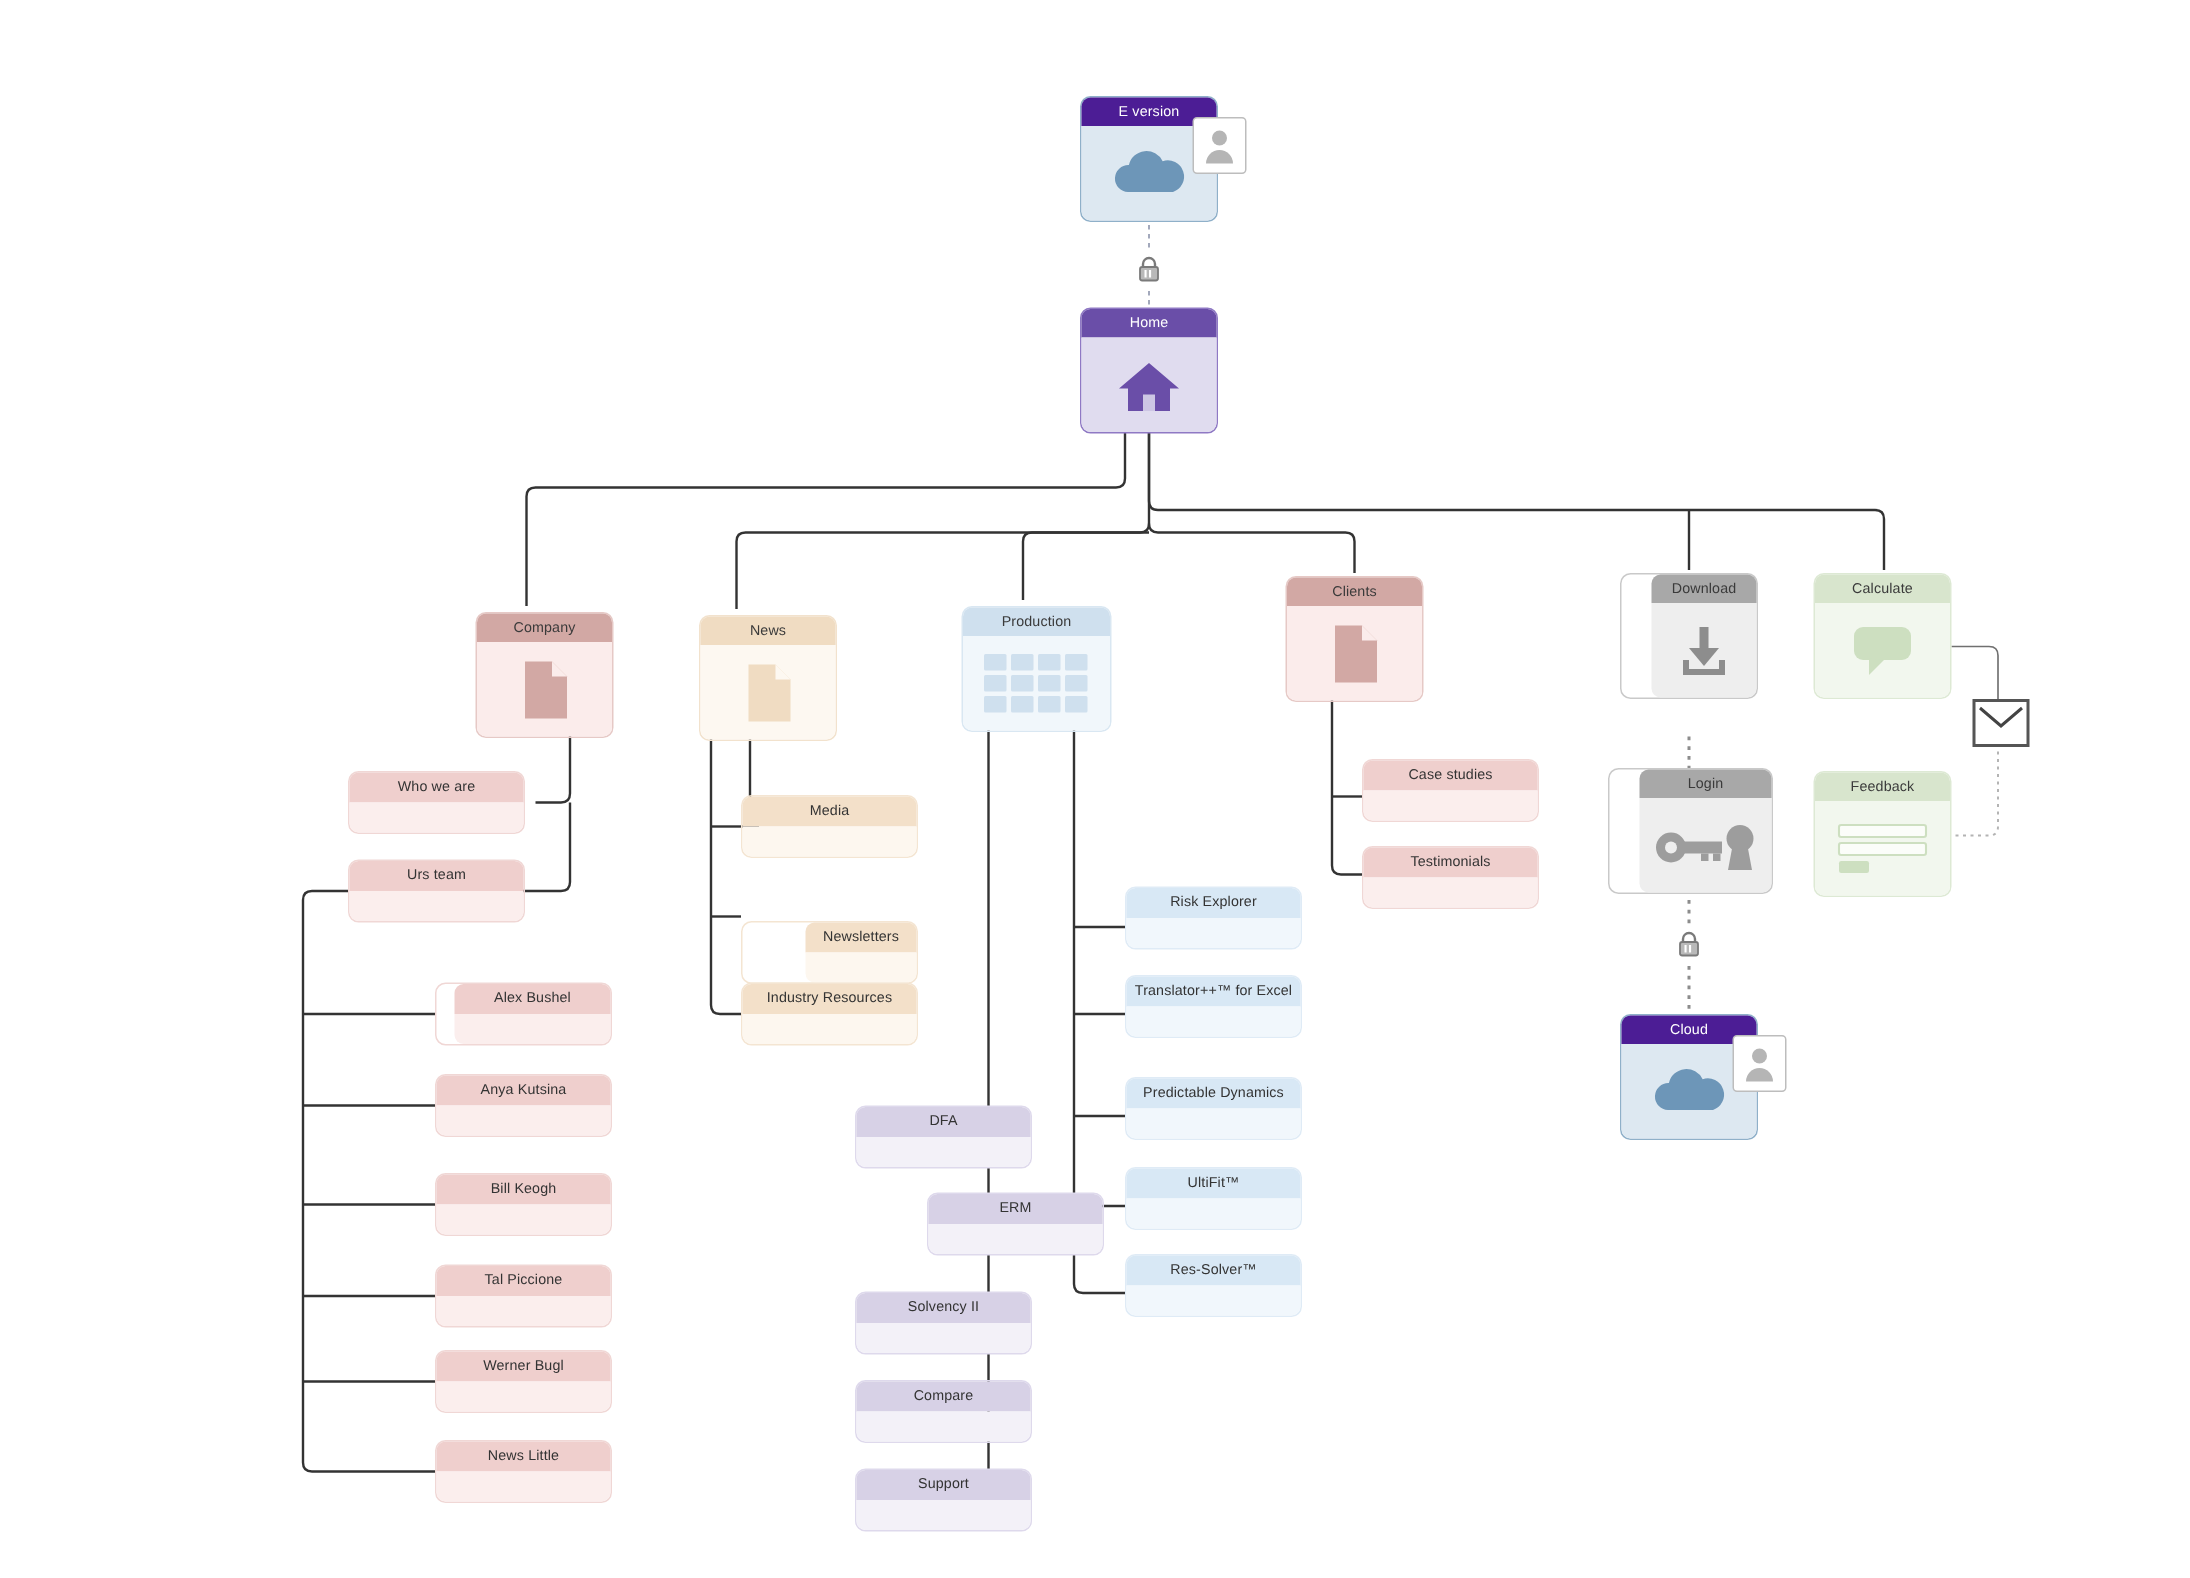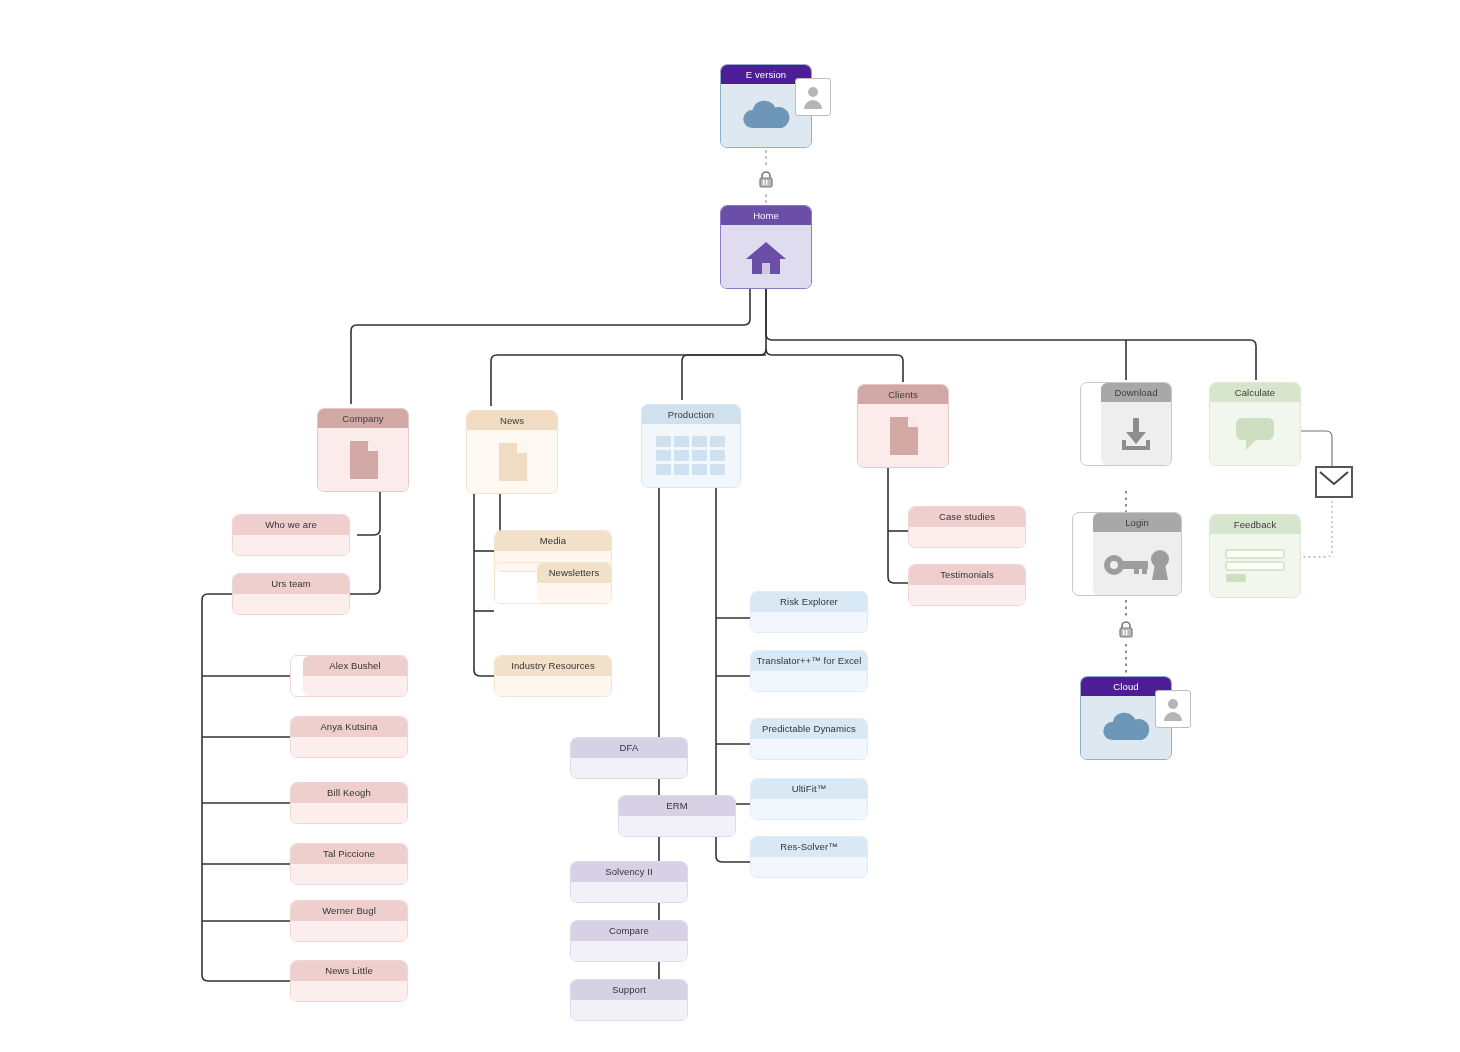--- a/index.html
+++ b/index.html
@@ -338,21 +338,21 @@
   </div>
   <div class="node leaf l-red" data-name="leaf-team-paul-little" style="left:290px;top:960px;">
     <div class="hdr" data-name="leaf-label">News Little</div>
     <div class="body" data-name="leaf-body"></div>
   </div>
 
   <div class="node leaf l-sand" data-name="leaf-media" style="left:494px;top:530px;">
     <div class="hdr" data-name="leaf-label">Media</div>
     <div class="body" data-name="leaf-body"></div>
   </div>
-  <div class="node leaf l-sand" data-name="leaf-newsletters" style="left:494px;top:562px;padding-left:42px;">
+  <div class="node leaf l-sand" data-name="leaf-newsletters" style="left:494px;top:614px;padding-left:42px;">
     <div class="hdr" data-name="leaf-label">Newsletters</div>
     <div class="body" data-name="leaf-body"></div>
   </div>
   <div class="node leaf l-sand" data-name="leaf-industry-resources" style="left:494px;top:655px;">
     <div class="hdr" data-name="leaf-label">Industry Resources</div>
     <div class="body" data-name="leaf-body"></div>
   </div>
 
   <div class="node leaf l-lilac" data-name="leaf-dfa" style="left:570px;top:737px;">
     <div class="hdr" data-name="leaf-label">DFA</div>

